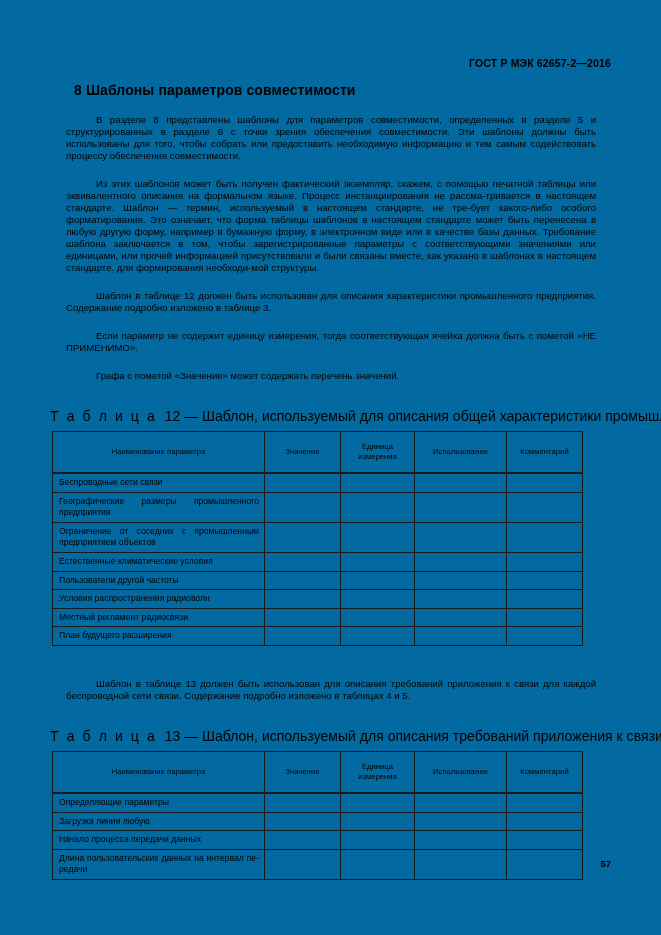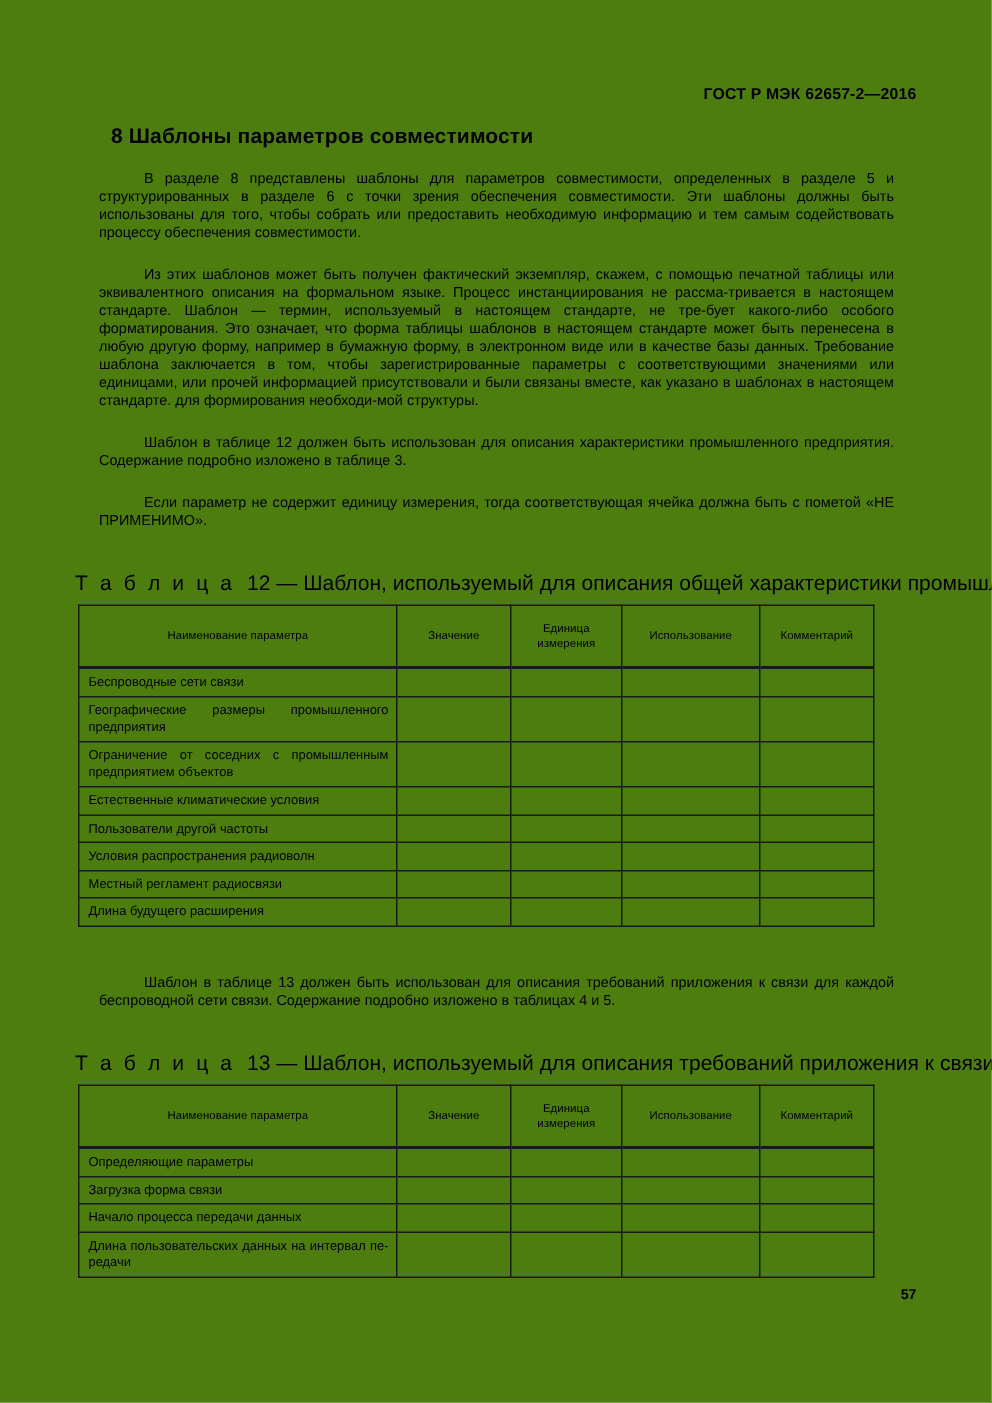--- a/index.html
+++ b/index.html
@@ -14,21 +14,21 @@
     font-family: "Liberation Sans", sans-serif;
     color: #000000;
     -webkit-font-smoothing: antialiased;
   }
 
   .page {
     position: relative;
     width: 661px;
     height: 935px;
     box-sizing: border-box;
-    background: #4d7c0f;
+    background: #0369a1;
     overflow: hidden;
   }
 
   
   .page-header {
     position: absolute;
     top: 57px;
     right: 50px;
     font-size: 10.5px;
     font-weight: bold;
@@ -147,20 +147,21 @@
   <div class="page-header">ГОСТ Р МЭК 62657-2—2016</div>
 
   <div class="content">
 
     <h2 class="section-title">8 Шаблоны параметров совместимости</h2>
 
     <p class="body-text">В разделе 8 представлены шаблоны для параметров совместимости, определенных в разделе 5 и структурированных в разделе 6 с точки зрения обеспечения совместимости. Эти шаблоны должны быть использованы для того, чтобы собрать или предоставить необходимую информацию и тем самым содействовать процессу обеспечения совместимости.</p>
     <p class="body-text">Из этих шаблонов может быть получен фактический экземпляр, скажем, с помощью печатной таблицы или эквивалентного описания на формальном языке. Процесс инстанциирования не рассма-тривается в настоящем стандарте. Шаблон — термин, используемый в настоящем стандарте, не тре-бует какого-либо особого форматирования. Это означает, что форма таблицы шаблонов в настоящем стандарте может быть перенесена в любую другую форму, например в бумажную форму, в электронном виде или в качестве базы данных. Требование шаблона заключается в том, чтобы зарегистрированные параметры с соответствующими значениями или единицами, или прочей информацией присутствовали и были связаны вместе, как указано в шаблонах в настоящем стандарте. для формирования необходи-мой структуры.</p>
     <p class="body-text">Шаблон в таблице 12 должен быть использован для описания характеристики промышленного предприятия. Содержание подробно изложено в таблице 3.</p>
     <p class="body-text">Если параметр не содержит единицу измерения, тогда соответствующая ячейка должна быть с пометой «НЕ ПРИМЕНИМО».</p>
+    <p class="body-text">Графа с пометой «Значение» может содержать перечень значений.</p>
 
     <div class="spacer-12"></div>
 
     <div class="table-caption">
       <span class="tcap-word">Т а б л и ц а</span>&nbsp;
       <span>12</span>
       <span>— Шаблон, используемый для описания общей характеристики промышленного предприятия</span>
     </div>
 
     <div class="spacer-8"></div>
@@ -226,21 +227,21 @@
           <td class="blank"></td>
         </tr>
         <tr>
           <td class="pname">Местный регламент радиосвязи</td>
           <td class="blank"></td>
           <td class="blank"></td>
           <td class="blank"></td>
           <td class="blank"></td>
         </tr>
         <tr>
-          <td class="pname">Длина будущего расширения</td>
+          <td class="pname">План будущего расширения</td>
           <td class="blank"></td>
           <td class="blank"></td>
           <td class="blank"></td>
           <td class="blank"></td>
         </tr>
       </tbody>
     </table>
 
     <div class="spacer-16"></div>
 
@@ -275,21 +276,21 @@
       </thead>
       <tbody>
         <tr>
           <td class="pname">Определяющие параметры</td>
           <td class="blank"></td>
           <td class="blank"></td>
           <td class="blank"></td>
           <td class="blank"></td>
         </tr>
         <tr>
-          <td class="pname">Загрузка форма связи</td>
+          <td class="pname">Загрузка линии любую</td>
           <td class="blank"></td>
           <td class="blank"></td>
           <td class="blank"></td>
           <td class="blank"></td>
         </tr>
         <tr>
           <td class="pname">Начало процесса передачи данных</td>
           <td class="blank"></td>
           <td class="blank"></td>
           <td class="blank"></td>

